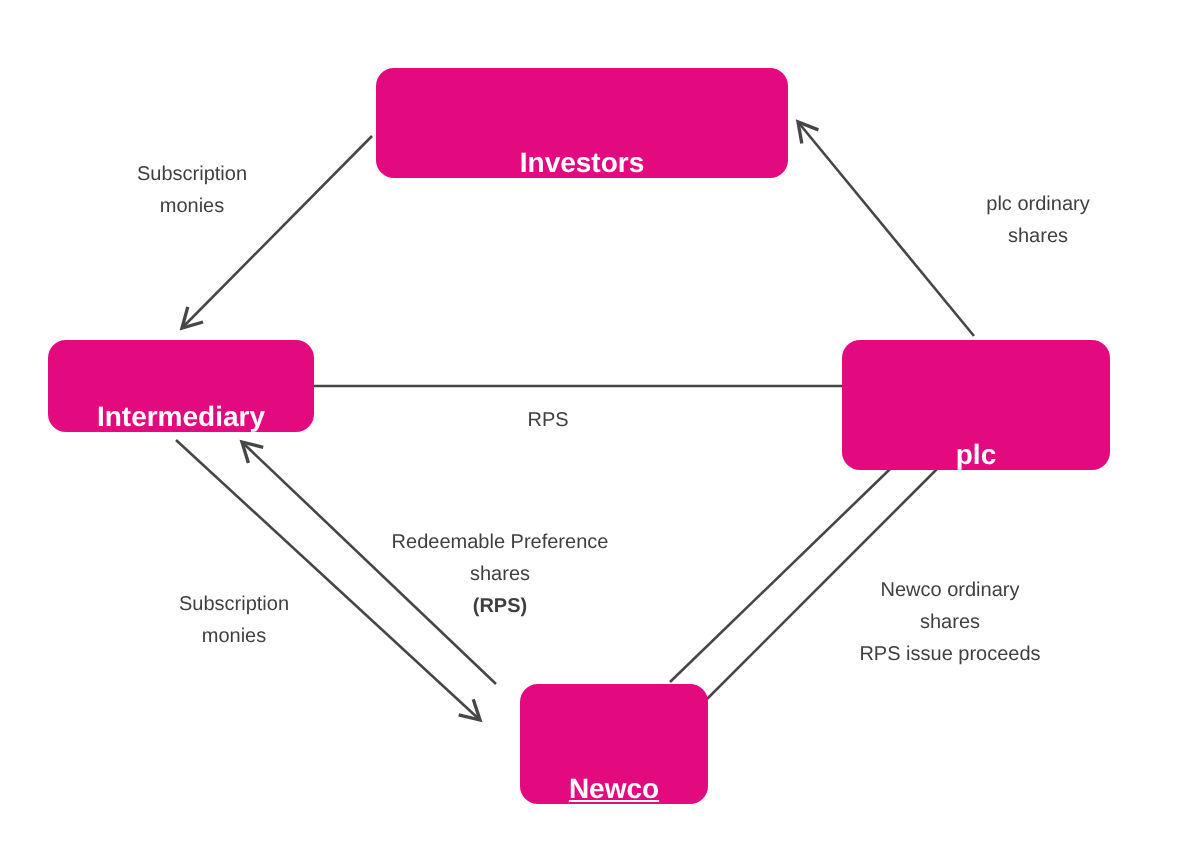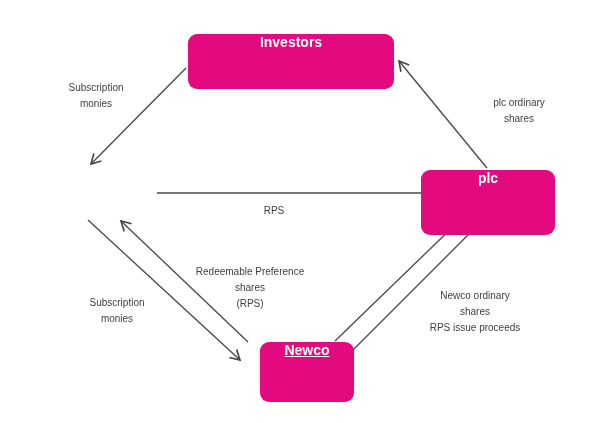--- a/index.html
+++ b/index.html
@@ -27,21 +27,21 @@
     width:602px; height:423px;
   }
   .node{
     position:absolute;
     background:var(--node_fill);
     border-radius:9px;
     color:var(--node_text);
     font-weight:bold;
     font-size:14px;
     display:flex;
-    align-items:flex-start;
+    align-items:flex-end;
     justify-content:center;
     text-align:center;
     box-sizing:border-box;
   }
   .node-investors   { left:188px; top:34px;  width:206px; height:55px; }
   .node-intermediary{ left:24px;  top:170px; width:133px; height:46px; }
   .node-plc         { left:421px; top:170px; width:134px; height:65px; }
   .node-newco       { left:260px; top:342px; width:94px;  height:60px;text-decoration:underline; }
   .edge-label{
     position:absolute;
@@ -51,21 +51,21 @@
     text-align:center;
     white-space:pre-line;
     transform:translateX(-50%);
   }
   .lbl-sub-top      { left:96px;  top:80px;  }
   .lbl-plc-ord      { left:519px; top:95px;  }
   .lbl-rps          { left:274px; top:203px; }
   .lbl-redeemable   { left:250px; top:248px; }
   .lbl-sub-bottom   { left:117px; top:295px; }
   .lbl-newco-shares { left:475px; top:288px; }
-  .bold-line{font-weight:normal; display:block;}
+  .bold-line{font-weight:bold; display:block;}
 </style>
 </head>
 <body>
 
 <div class="canvas">
 
   <svg class="edges" viewBox="0 0 602 423" xmlns="http://www.w3.org/2000/svg">
     <defs>
       <marker id="arrow" viewBox="0 0 12 12" refX="10" refY="6" markerWidth="11" markerHeight="11" orient="auto-start-reverse">
         <path d="M2,1.5 L10,6 L2,10.5" fill="none" stroke="#464646" stroke-width="1.4"></path>
@@ -75,20 +75,23 @@
     <line x1="487" y1="168" x2="399" y2="61" stroke="#464646" stroke-width="1.3" marker-end="url(#arrow)"></line>
     <line x1="157" y1="193" x2="421" y2="193" stroke="#464646" stroke-width="1.3"></line>
     <line x1="248" y1="342" x2="121" y2="221" stroke="#464646" stroke-width="1.3" marker-end="url(#arrow)"></line>
     <line x1="88" y1="220" x2="240" y2="360" stroke="#464646" stroke-width="1.3" marker-end="url(#arrow)"></line>
     <line x1="335" y1="341" x2="459" y2="221" stroke="#464646" stroke-width="1.3" marker-end="url(#arrow)"></line>
     <line x1="339" y1="364" x2="482" y2="221" stroke="#464646" stroke-width="1.3" marker-end="url(#arrow)"></line>
   </svg>
 
   <div class="node node-investors">
     <span>Investors</span>
+  </div>
+  <div class="node node-intermediary">
+    <span>Intermediary</span>
   </div>
   <div class="node node-plc">
     <span>plc</span>
   </div>
   <div class="node node-newco">
     <span>Newco</span>
   </div>
 
   <div class="edge-label lbl-sub-top">Subscription
 monies</div>

